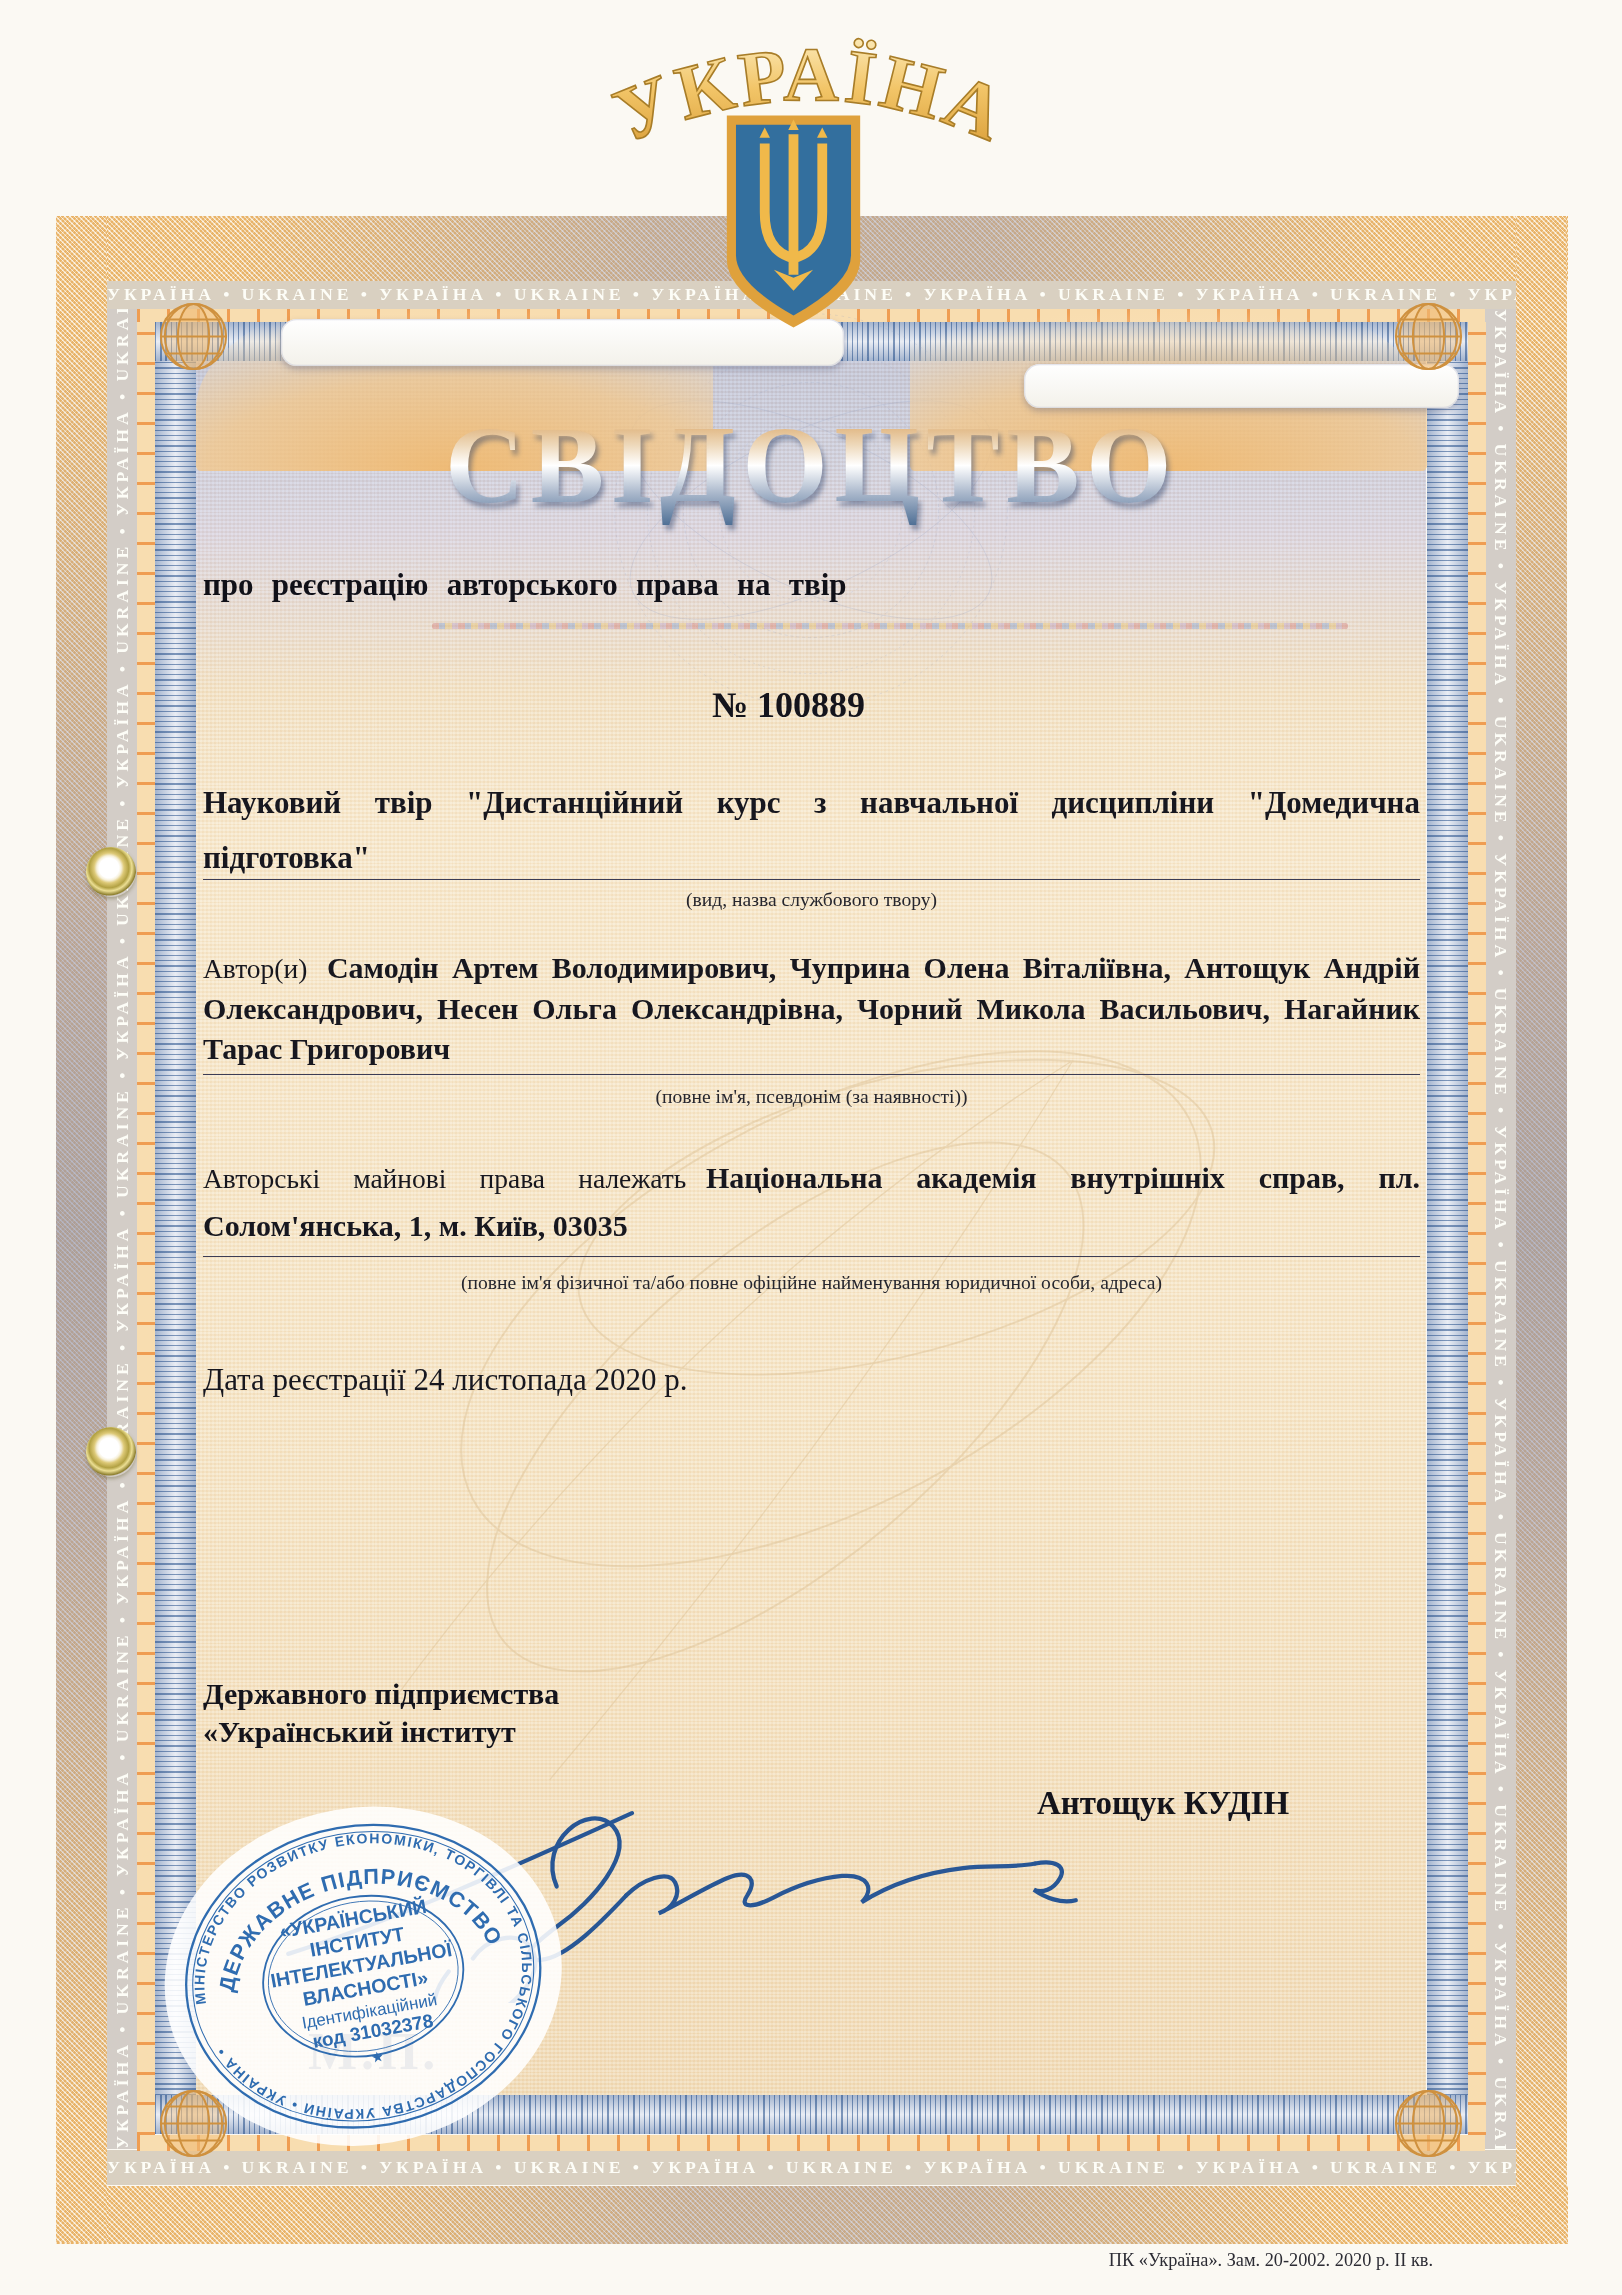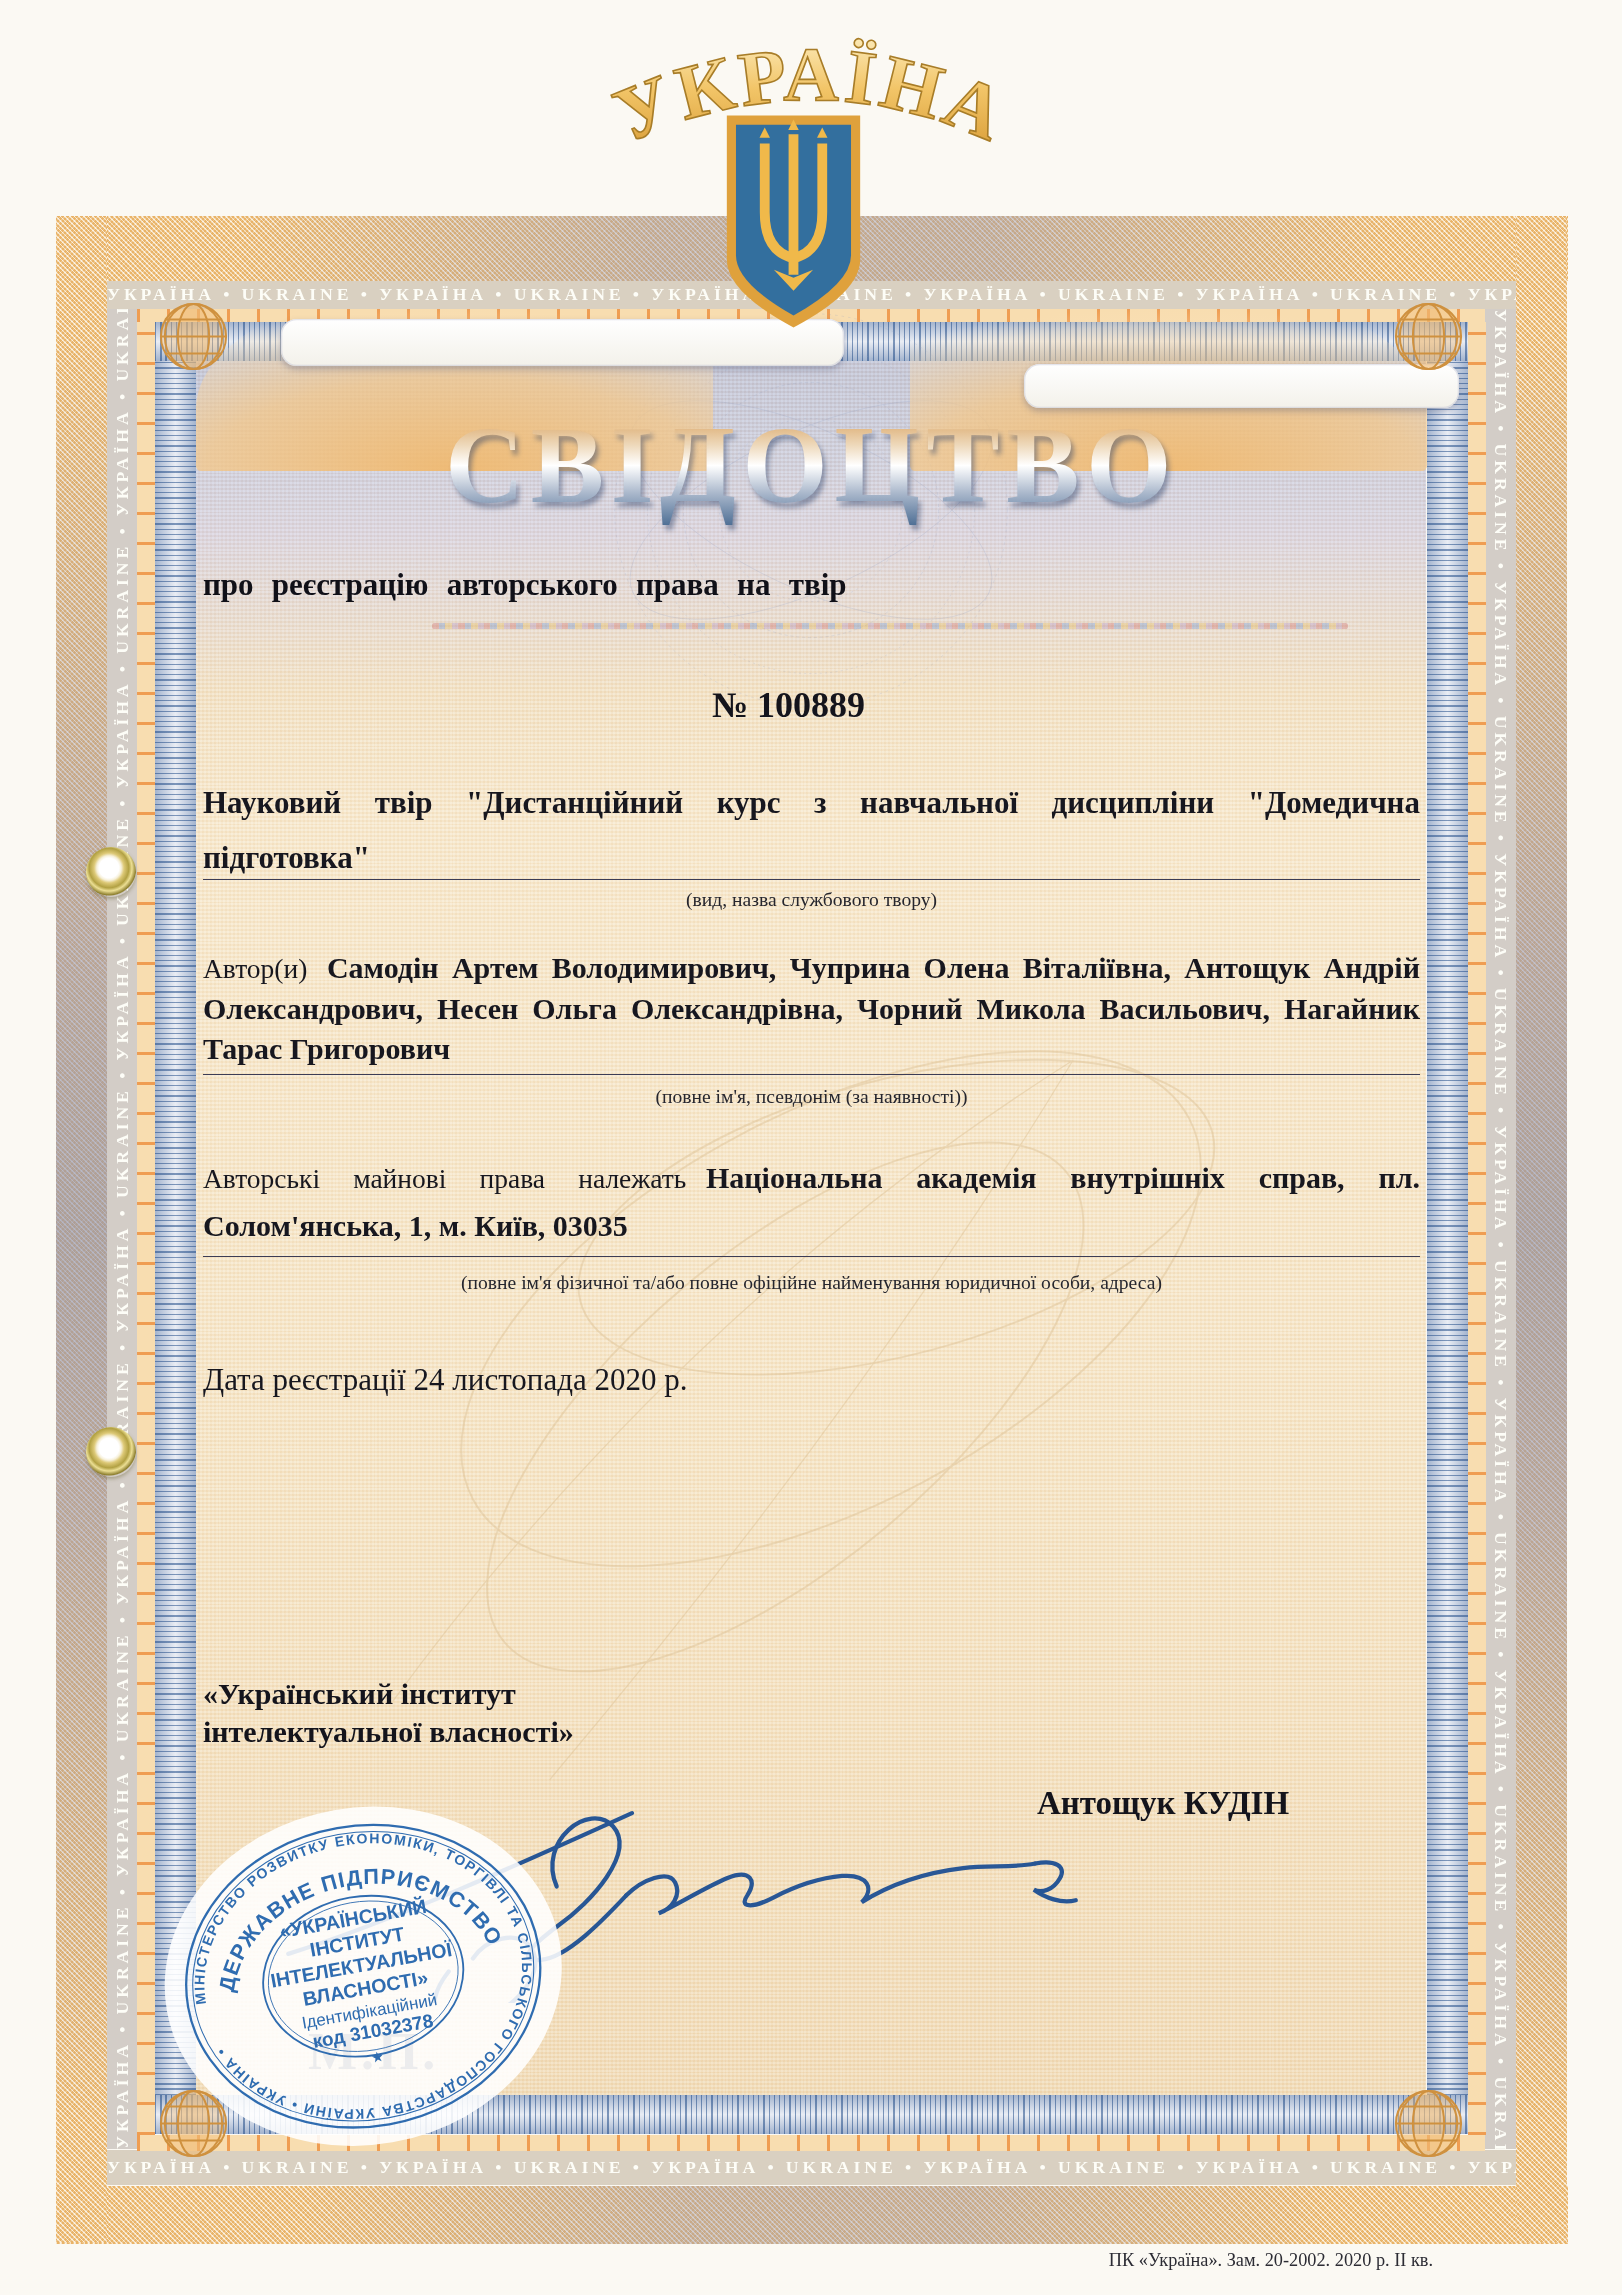--- a/index.html
+++ b/index.html
@@ -209,22 +209,22 @@
 
 <p class="abs col field" style="top:1154px;line-height:47px;">
   <span class="lbl">Авторські майнові права належать</span><span class="val">Національна академія внутрішніх справ, пл. Солом'янська, 1, м. Київ, 03035</span>
 </p>
 <div class="abs col rule" style="top:1256px;"></div>
 <div class="abs col caption" style="top:1272px;">(повне ім'я фізичної та/або повне офіційне найменування юридичної особи, адреса)</div>
 
 <div class="abs dateline" style="left:203px;top:1362px;">Дата реєстрації 24 листопада 2020 р.</div>
 
 <div class="abs dirblock" style="left:203px;top:1675px;width:589px;">
+  <div>Державного підприємства</div>
   <div>«Український інститут</div>
-  <div>інтелектуальної власності»</div>
 </div>
 
 <div class="abs signer" style="left:1037px;top:1785px;">Антощук КУДІН</div>
 
 <svg class="abs" style="left:249px;top:1728px;" width="851" height="275" viewBox="0 0 1300 420">
   <g fill="none" stroke="#1d4f93" stroke-width="6.5" stroke-linecap="round" opacity=".95">
     <path d="M 60 345 C 220 295 420 205 585 130"></path>
     <path d="M 470 242 C 440 172 520 112 556 150 C 592 190 522 267 472 302 C 432 332 406 357 446 354 C 486 351 542 292 576 256"></path>
     <path d="M 576 256 C 601 231 641 216 651 236 C 661 256 646 276 626 283 C 656 269 701 241 731 229 C 766 215 776 233 761 256 C 749 273 766 277 801 259 C 836 241 871 229 906 226 C 946 223 956 246 936 266 C 976 241 1031 221 1091 214 C 1131 209 1166 214 1201 207"></path>
     <path d="M 1201 207 C 1231 201 1249 211 1239 229 C 1229 247 1211 253 1199 247 C 1216 259 1241 269 1263 263"></path>

